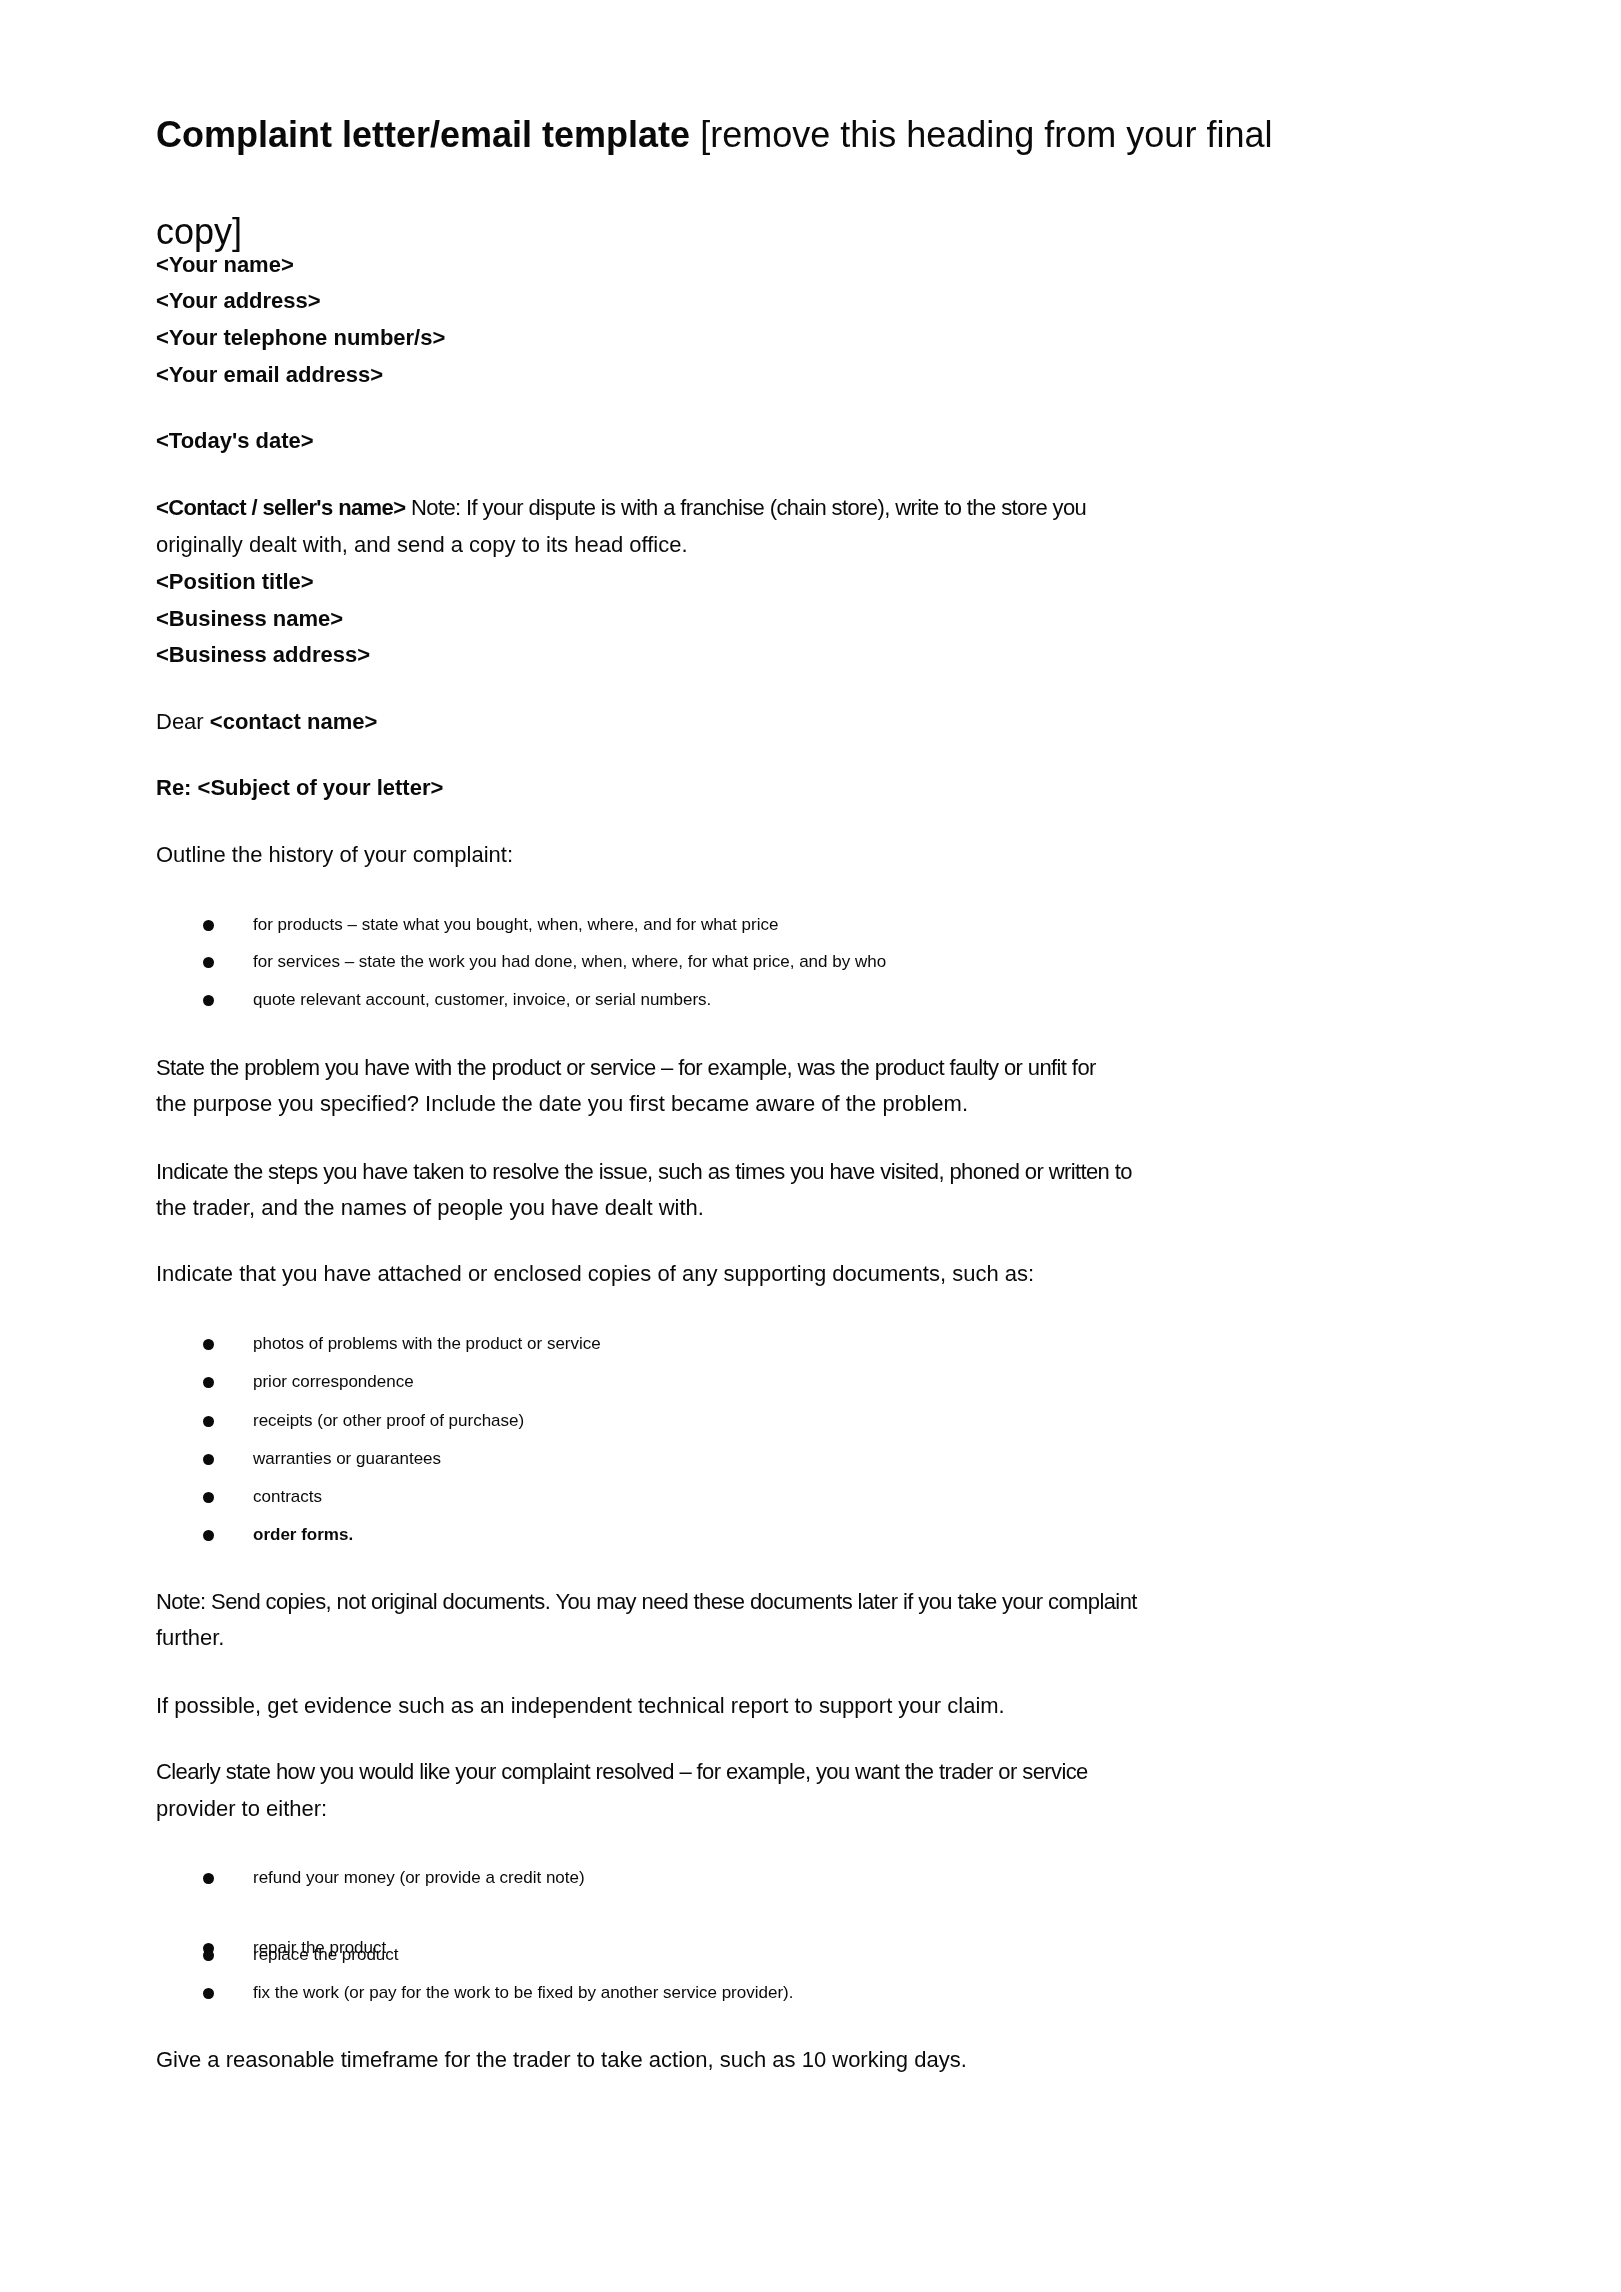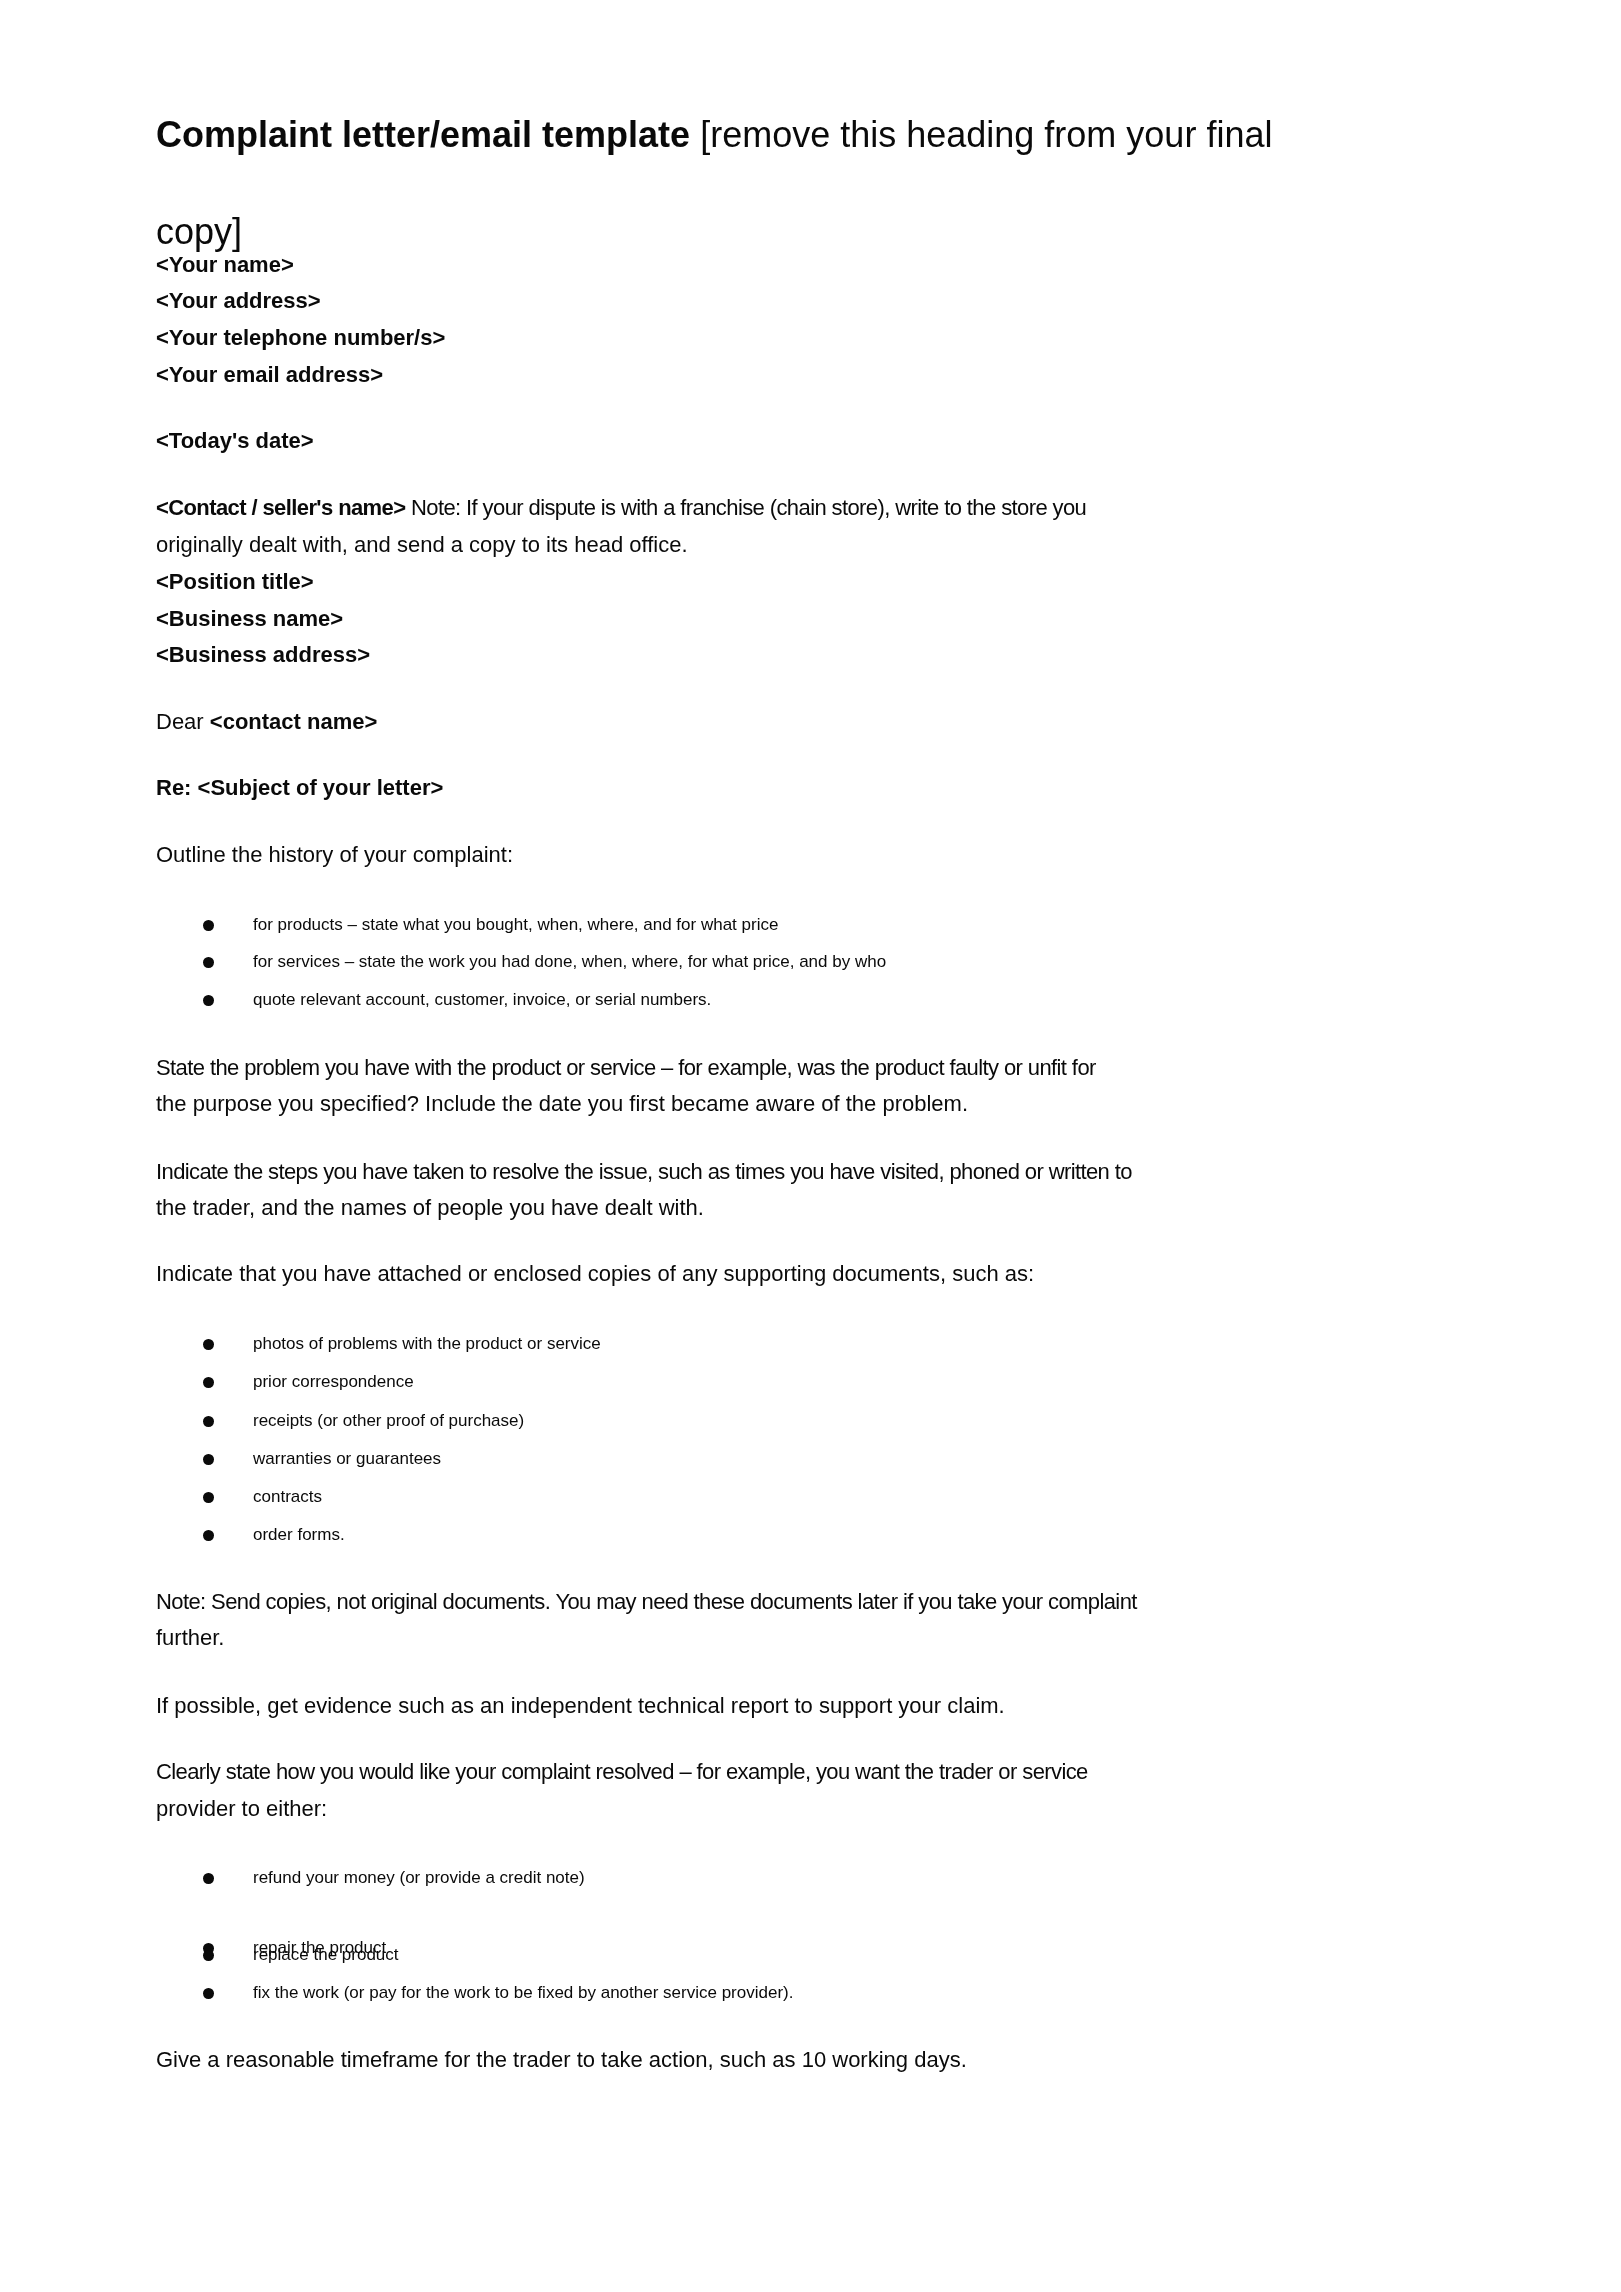--- a/index.html
+++ b/index.html
@@ -84,21 +84,21 @@
     <span class="bullet-text">receipts (or other proof of purchase)</span>
   </div>
   <div class="bullet-row" style="top:1444px;">
     <span class="bullet-dot"></span>
     <span class="bullet-text">warranties or guarantees</span>
   </div>
   <div class="bullet-row" style="top:1482px;">
     <span class="bullet-dot"></span>
     <span class="bullet-text">contracts</span>
   </div>
-  <div class="bullet-row" style="top:1520px;">
+  <div class="bullet-row" style="top:1520px;font-weight:bold;">
     <span class="bullet-dot"></span>
     <span class="bullet-text">order forms.</span>
   </div>
 
   <div class="line tight" style="top:1587px;">Note: Send copies, not original documents. You may need these documents later if you take your complaint</div>
   <div class="line" style="top:1623px;">further.</div>
 
   <div class="line" style="top:1691px;">If possible, get evidence such as an independent technical report to support your claim.</div>
 
   <div class="line tight" style="top:1757px;">Clearly state how you would like your complaint resolved – for example, you want the trader or service</div>

